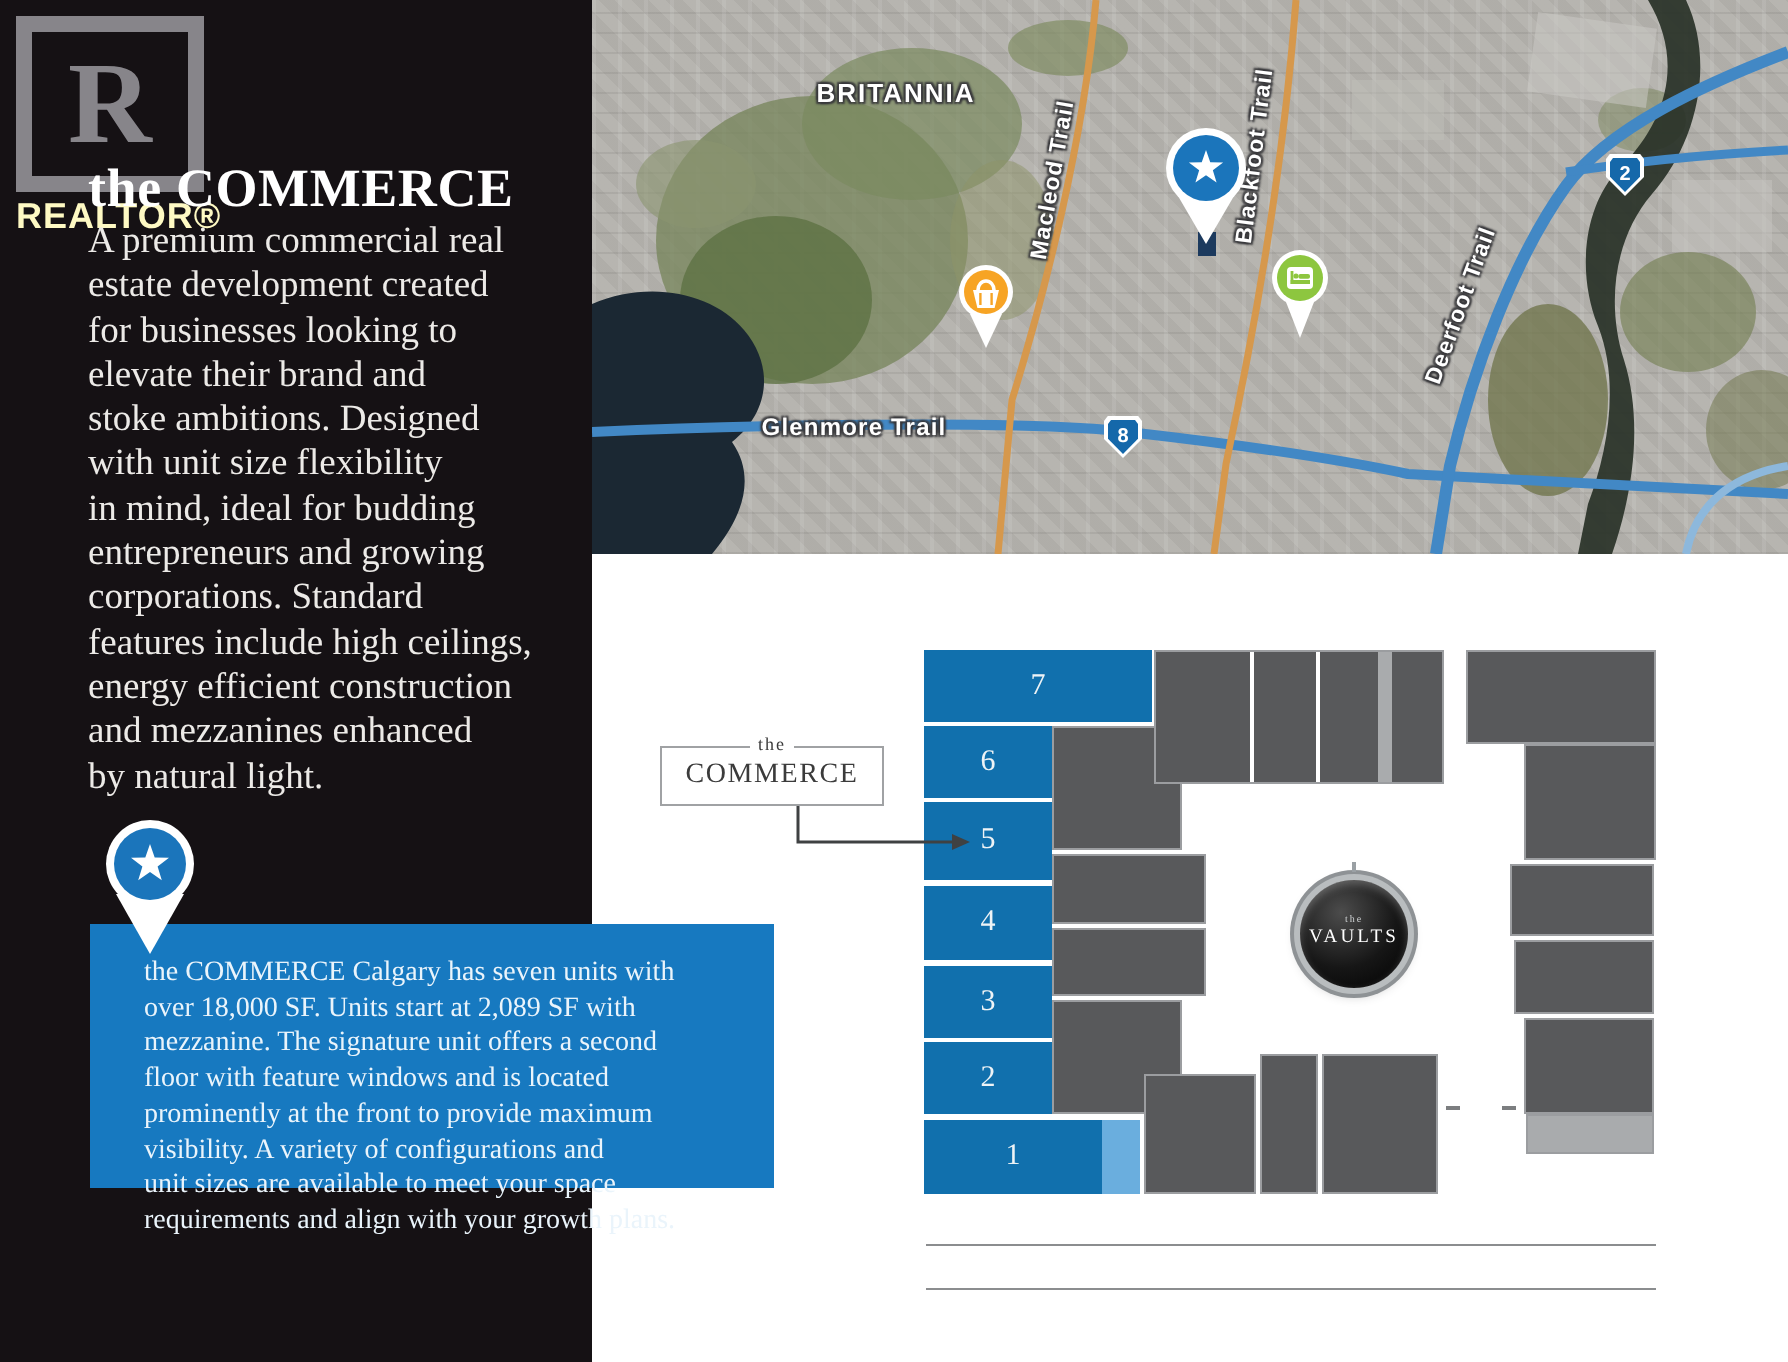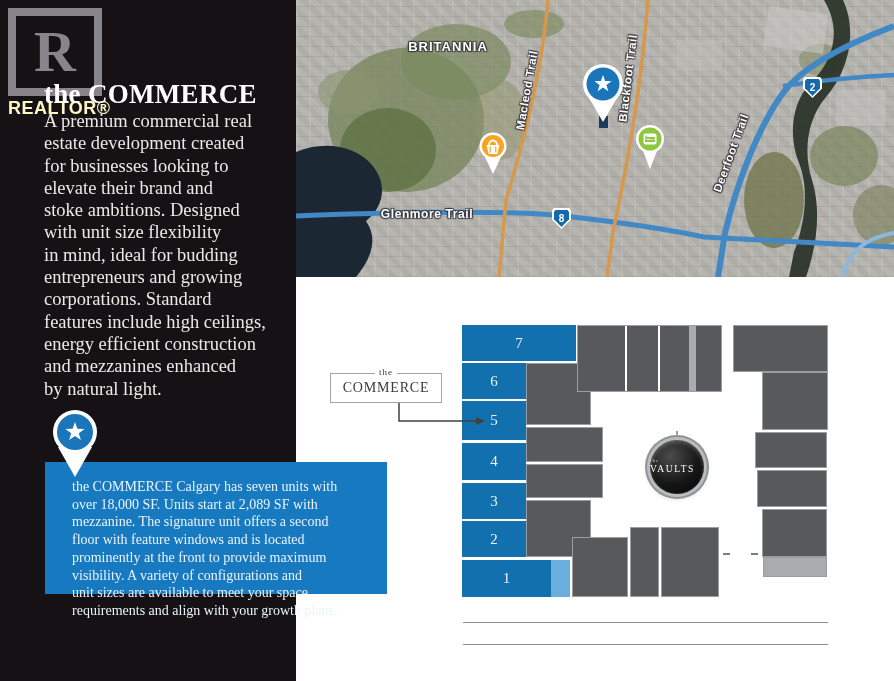--- a/index.html
+++ b/index.html
@@ -57,21 +57,21 @@
   .commerce-logo{position:absolute;left:34px;top:96px;width:110px;height:28px;border:1px solid #a0a2a4;
                  background:#fff;z-index:8;text-align:center;}
   .commerce-logo .logo-the{position:absolute;top:-7px;left:50%;transform:translateX(-50%);
                  background:#fff;padding:0 4px;font-size:9px;letter-spacing:1px;color:#3b3b3b;
                  font-family:"Liberation Serif",serif;}
   .commerce-logo .logo-name{font-family:"Liberation Serif",serif;font-size:14px;color:#3b3b3b;
                  letter-spacing:.8px;line-height:28px;}
   .vaults{position:absolute;left:354px;top:163px;width:54px;height:54px;border-radius:50%;z-index:8;
           background:radial-gradient(circle at 38% 30%, #4c4c4c 0%, #161616 55%, #000 100%);
           box-shadow:0 0 0 3px #b9bdbf,0 0 0 5px #8e9295,0 2px 7px rgba(0,0,0,.45),inset 0 2px 4px rgba(255,255,255,.28);
-          display:flex;flex-direction:column;align-items:flex-start;justify-content:center;}
+          display:flex;flex-direction:column;align-items:center;justify-content:center;}
   .vaults::before{content:"";position:absolute;top:-9px;left:50%;width:2px;height:5px;background:#9aa0a4;transform:translateX(-50%);}
   .v-the{font-size:5px;color:#cfd2d4;letter-spacing:1px;line-height:1;font-family:"Liberation Serif",serif;}
   .v-name{font-family:"Liberation Serif",serif;font-size:9.5px;color:#fff;letter-spacing:1.6px;line-height:1.3;}
   .street-line{position:absolute;left:167px;width:365px;border-top:1.5px solid #8b8d8f;}
   .street-label{position:absolute;left:167px;width:365px;top:349px;text-align:center;font-size:11px;
                 letter-spacing:4px;color:#55575a;}
   .dash{position:absolute;height:2px;background:#7c7e80;}
 </style>
 </head>
 <body>

